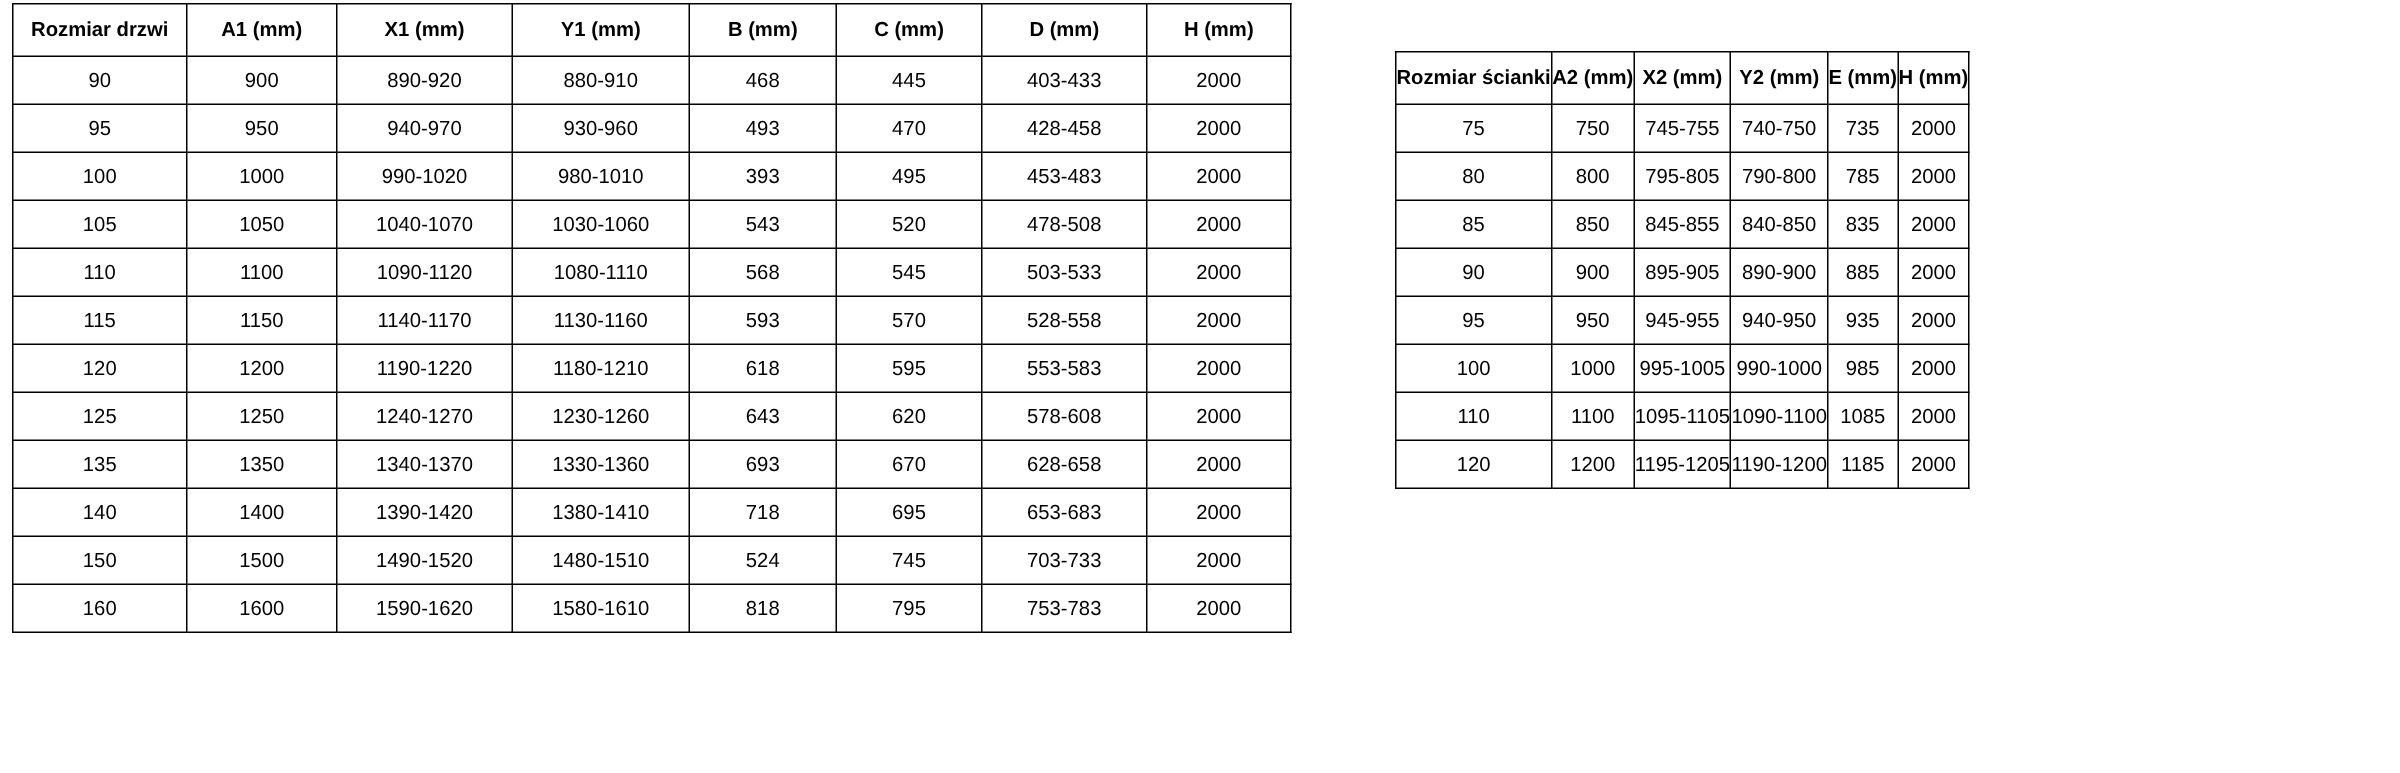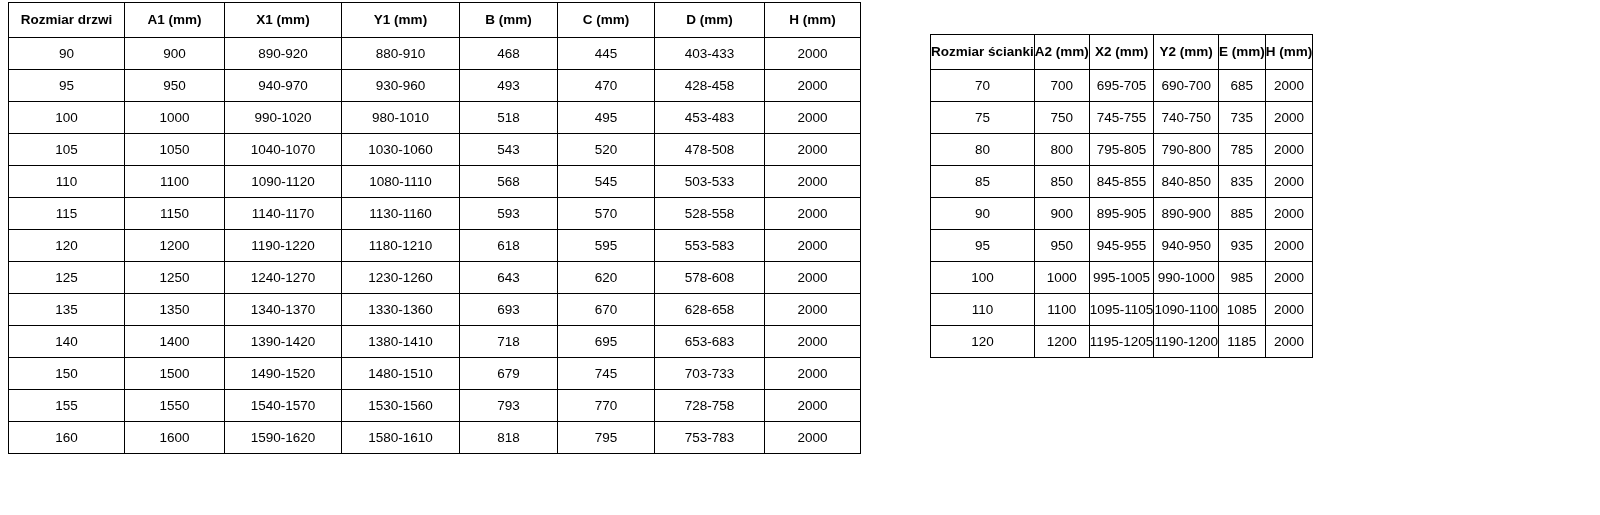--- a/index.html
+++ b/index.html
@@ -119,21 +119,21 @@
           <td>493</td>
           <td>470</td>
           <td>428-458</td>
           <td>2000</td>
         </tr>
         <tr>
           <td>100</td>
           <td>1000</td>
           <td>990-1020</td>
           <td>980-1010</td>
-          <td>518</td>
+          <td>393</td>
           <td>495</td>
           <td>453-483</td>
           <td>2000</td>
         </tr>
         <tr>
           <td>105</td>
           <td>1050</td>
           <td>1040-1070</td>
           <td>1030-1060</td>
           <td>543</td>
@@ -199,33 +199,23 @@
           <td>718</td>
           <td>695</td>
           <td>653-683</td>
           <td>2000</td>
         </tr>
         <tr>
           <td>150</td>
           <td>1500</td>
           <td>1490-1520</td>
           <td>1480-1510</td>
-          <td>679</td>
+          <td>524</td>
           <td>745</td>
           <td>703-733</td>
-          <td>2000</td>
-        </tr>
-        <tr>
-          <td>155</td>
-          <td>1550</td>
-          <td>1540-1570</td>
-          <td>1530-1560</td>
-          <td>793</td>
-          <td>770</td>
-          <td>728-758</td>
           <td>2000</td>
         </tr>
         <tr>
           <td>160</td>
           <td>1600</td>
           <td>1590-1620</td>
           <td>1580-1610</td>
           <td>818</td>
           <td>795</td>
           <td>753-783</td>
@@ -250,28 +240,20 @@
           <th>Rozmiar ścianki</th>
           <th>A2 (mm)</th>
           <th>X2 (mm)</th>
           <th>Y2 (mm)</th>
           <th>E (mm)</th>
           <th>H (mm)</th>
         </tr>
       </thead>
       <tbody>
         <tr>
-          <td>70</td>
-          <td>700</td>
-          <td>695-705</td>
-          <td>690-700</td>
-          <td>685</td>
-          <td>2000</td>
-        </tr>
-        <tr>
           <td>75</td>
           <td>750</td>
           <td>745-755</td>
           <td>740-750</td>
           <td>735</td>
           <td>2000</td>
         </tr>
         <tr>
           <td>80</td>
           <td>800</td>

